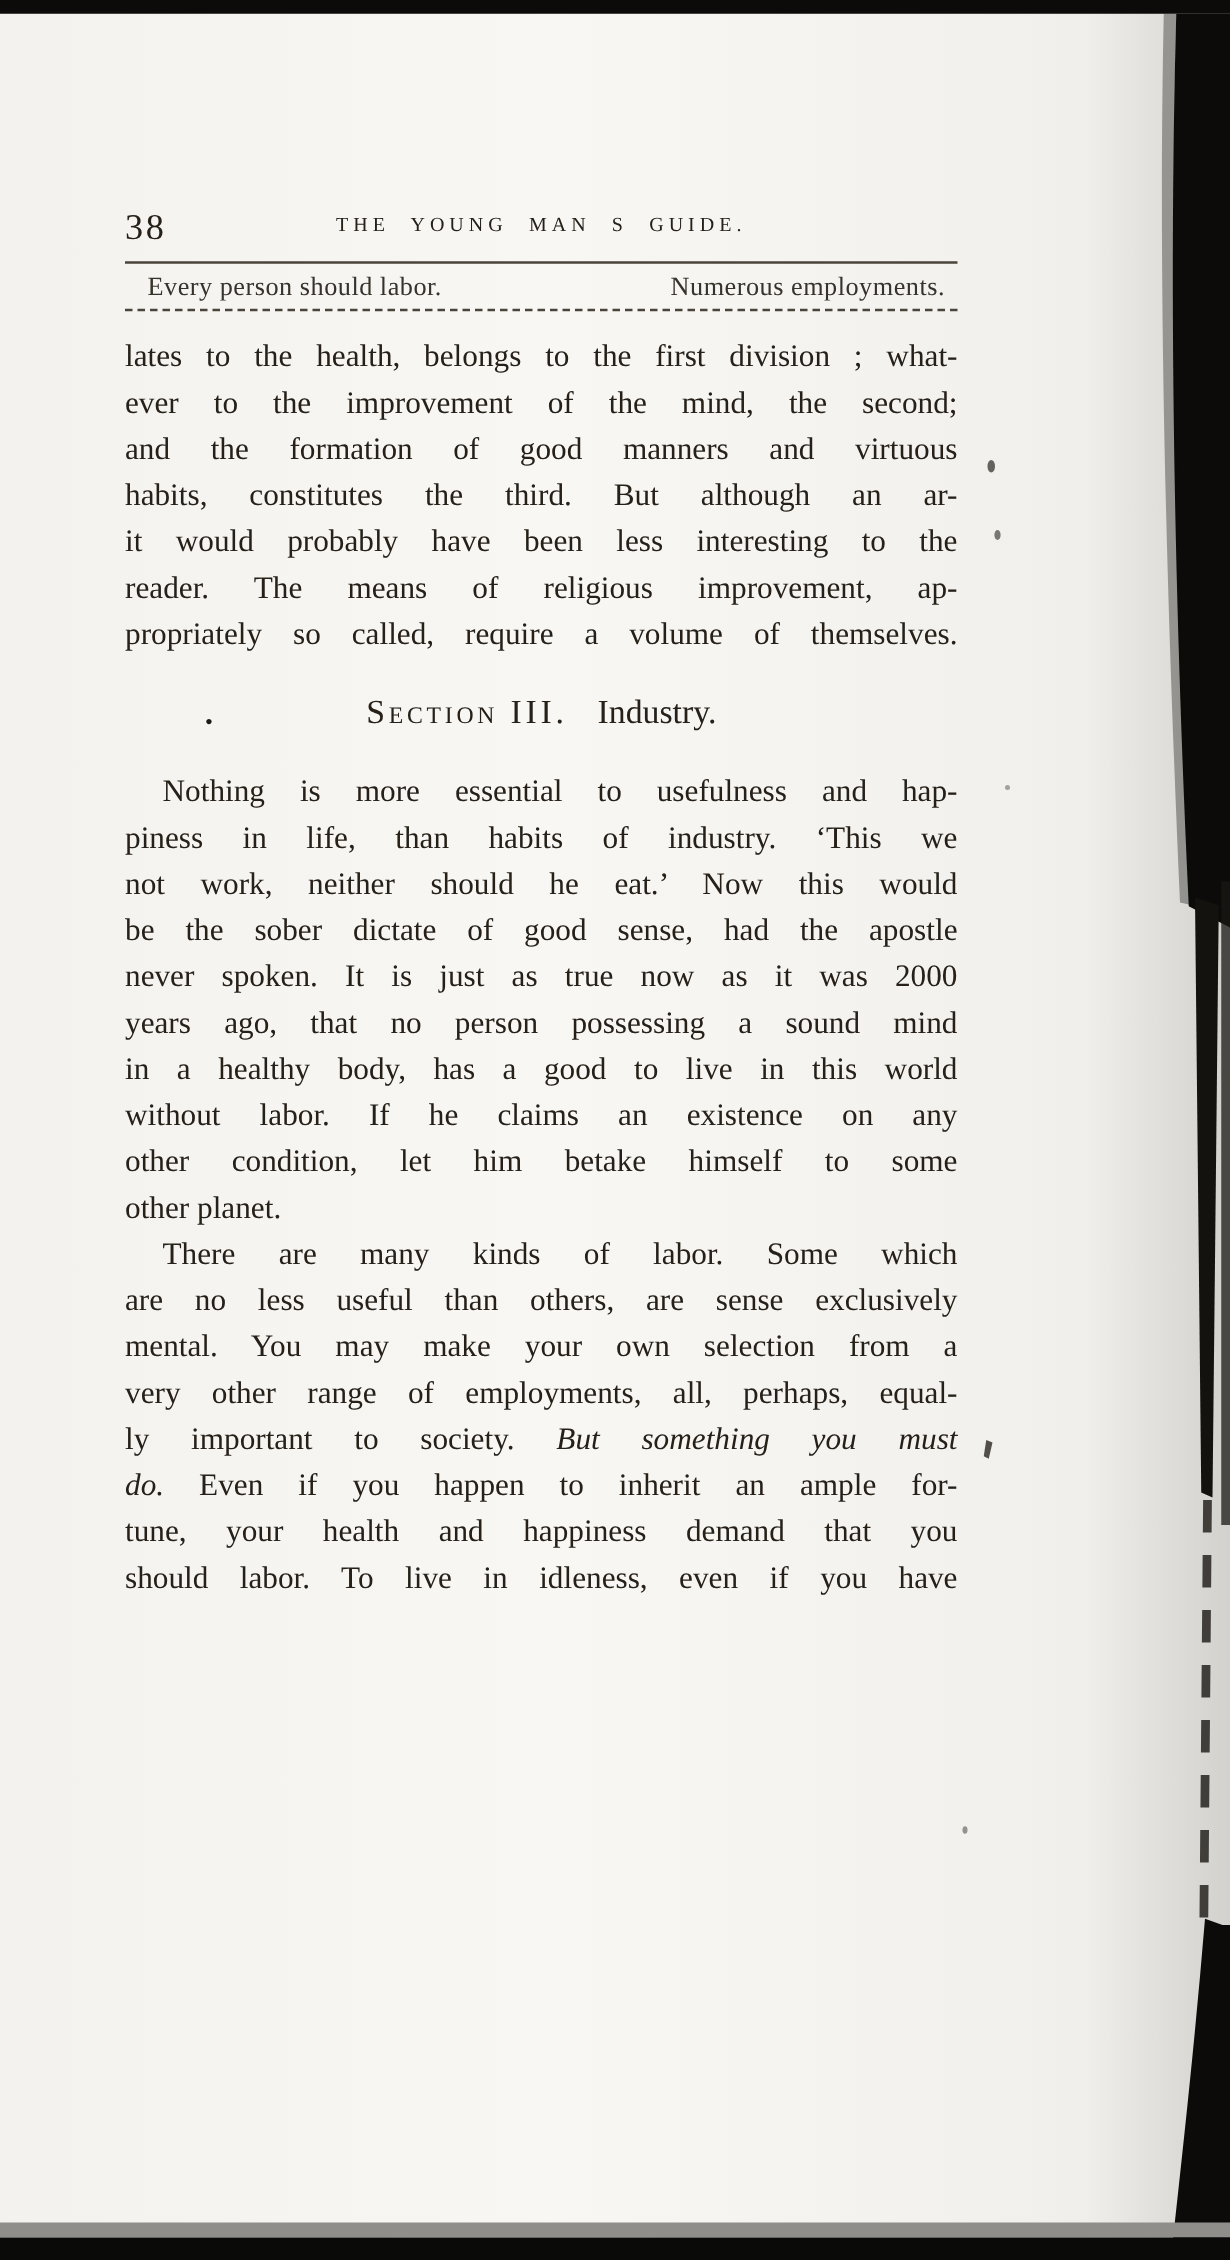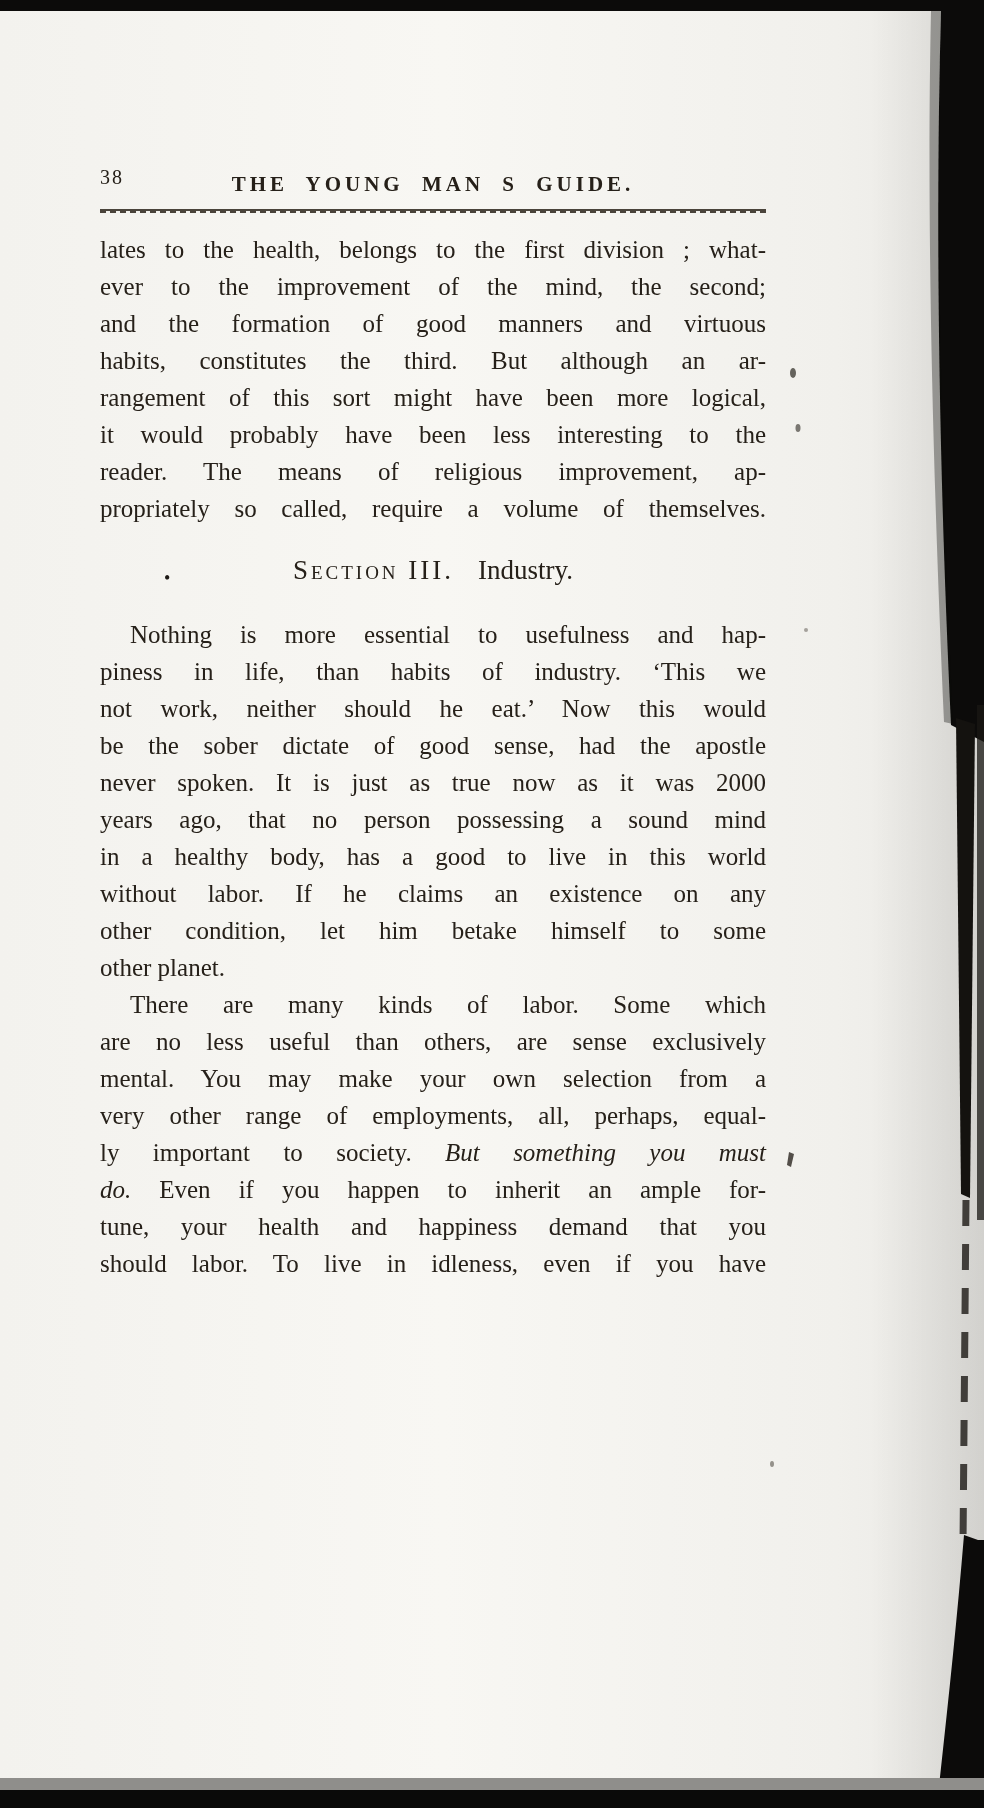--- a/index.html
+++ b/index.html
@@ -22,26 +22,26 @@
   .text-col {
     position: absolute;
     left: 100px;
     top: 166px;
     width: 666px;
     z-index: 2;
   }
   .header { position: relative; height: 36px; }
   .pagenum {
     position: absolute; left: 0; top: 0;
-    font-size: 20px; letter-spacing: 2px; color: var(--ink, #2a251f);
+    font-size: 29px; letter-spacing: 2px; color: var(--ink, #2a251f);
   }
   .title {
     position: absolute; left: 50%; top: 6px;
     transform: translateX(-50%);
-    font-size: 21px; font-weight: bold;
+    font-size: 16px; font-weight: normal;
     letter-spacing: 4px; word-spacing: 9px;
     white-space: nowrap; color: var(--ink, #2a251f);
   }
   .rule { height: 0; }
   .rule.solid { border-top: 2px solid #4a443b; margin-top: 7px; }
   .rule.dashed { border-top: 2px dashed #4a443b; }
   .captions {
     display: flex; justify-content: space-between;
     padding: 6px 10px 5px 18px;
     font-size: 21px; color: #37322b; letter-spacing: 0.4px;
@@ -107,29 +107,32 @@
 
   <div class="text-col">
 
     <div class="header">
       <span class="pagenum">38</span>
       <span class="title">THE YOUNG MAN S GUIDE.</span>
     </div>
 
     <div class="rule solid"></div>
 
+    <div class="captions">
+      <span>Every person should labor.</span>
+      <span>Numerous employments.</span>
+    </div>
 
     <div class="rule dashed"></div>
 
     <div class="para first">
         <div class="tline"><span>lates to the health, belongs to the first division ; what-</span></div>
         <div class="tline"><span>ever to the improvement of the mind, the second;</span></div>
         <div class="tline"><span>and the formation of good manners and virtuous</span></div>
         <div class="tline"><span>habits, constitutes the third.  But although an ar-</span></div>
-        <div class="tline"><span>rangement of this sort might have been more logical,</span></div>
         <div class="tline"><span>it would probably have been less interesting to the</span></div>
         <div class="tline"><span>reader.  The means of religious improvement, ap-</span></div>
         <div class="tline"><span>propriately so called, require a volume of themselves.</span></div>
       </div>
 
     <div class="section">
       <span class="marker">•</span>
       <span class="sc">Section III.</span><span class="shead">Industry.</span>
     </div>
 

